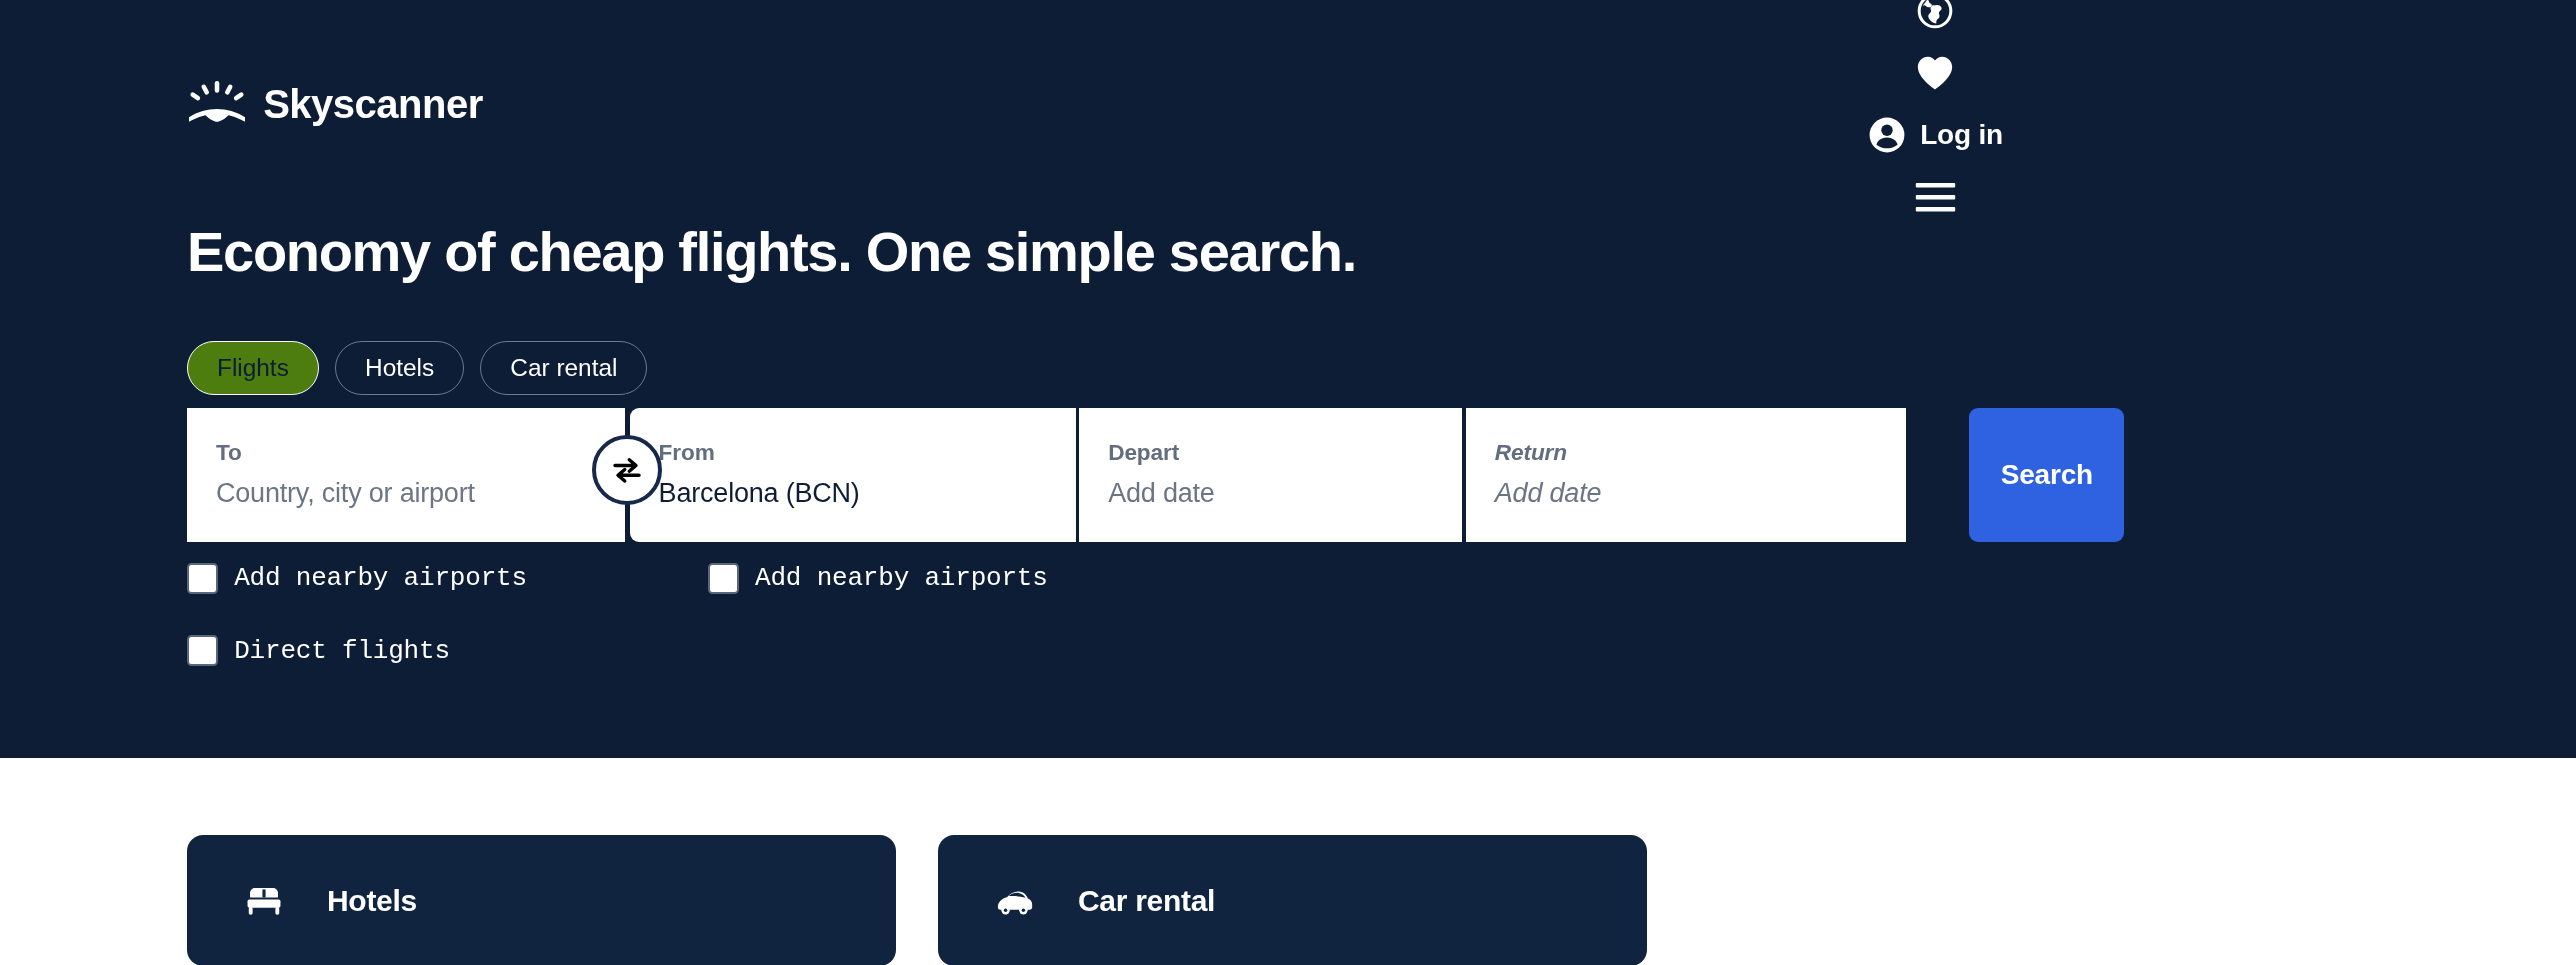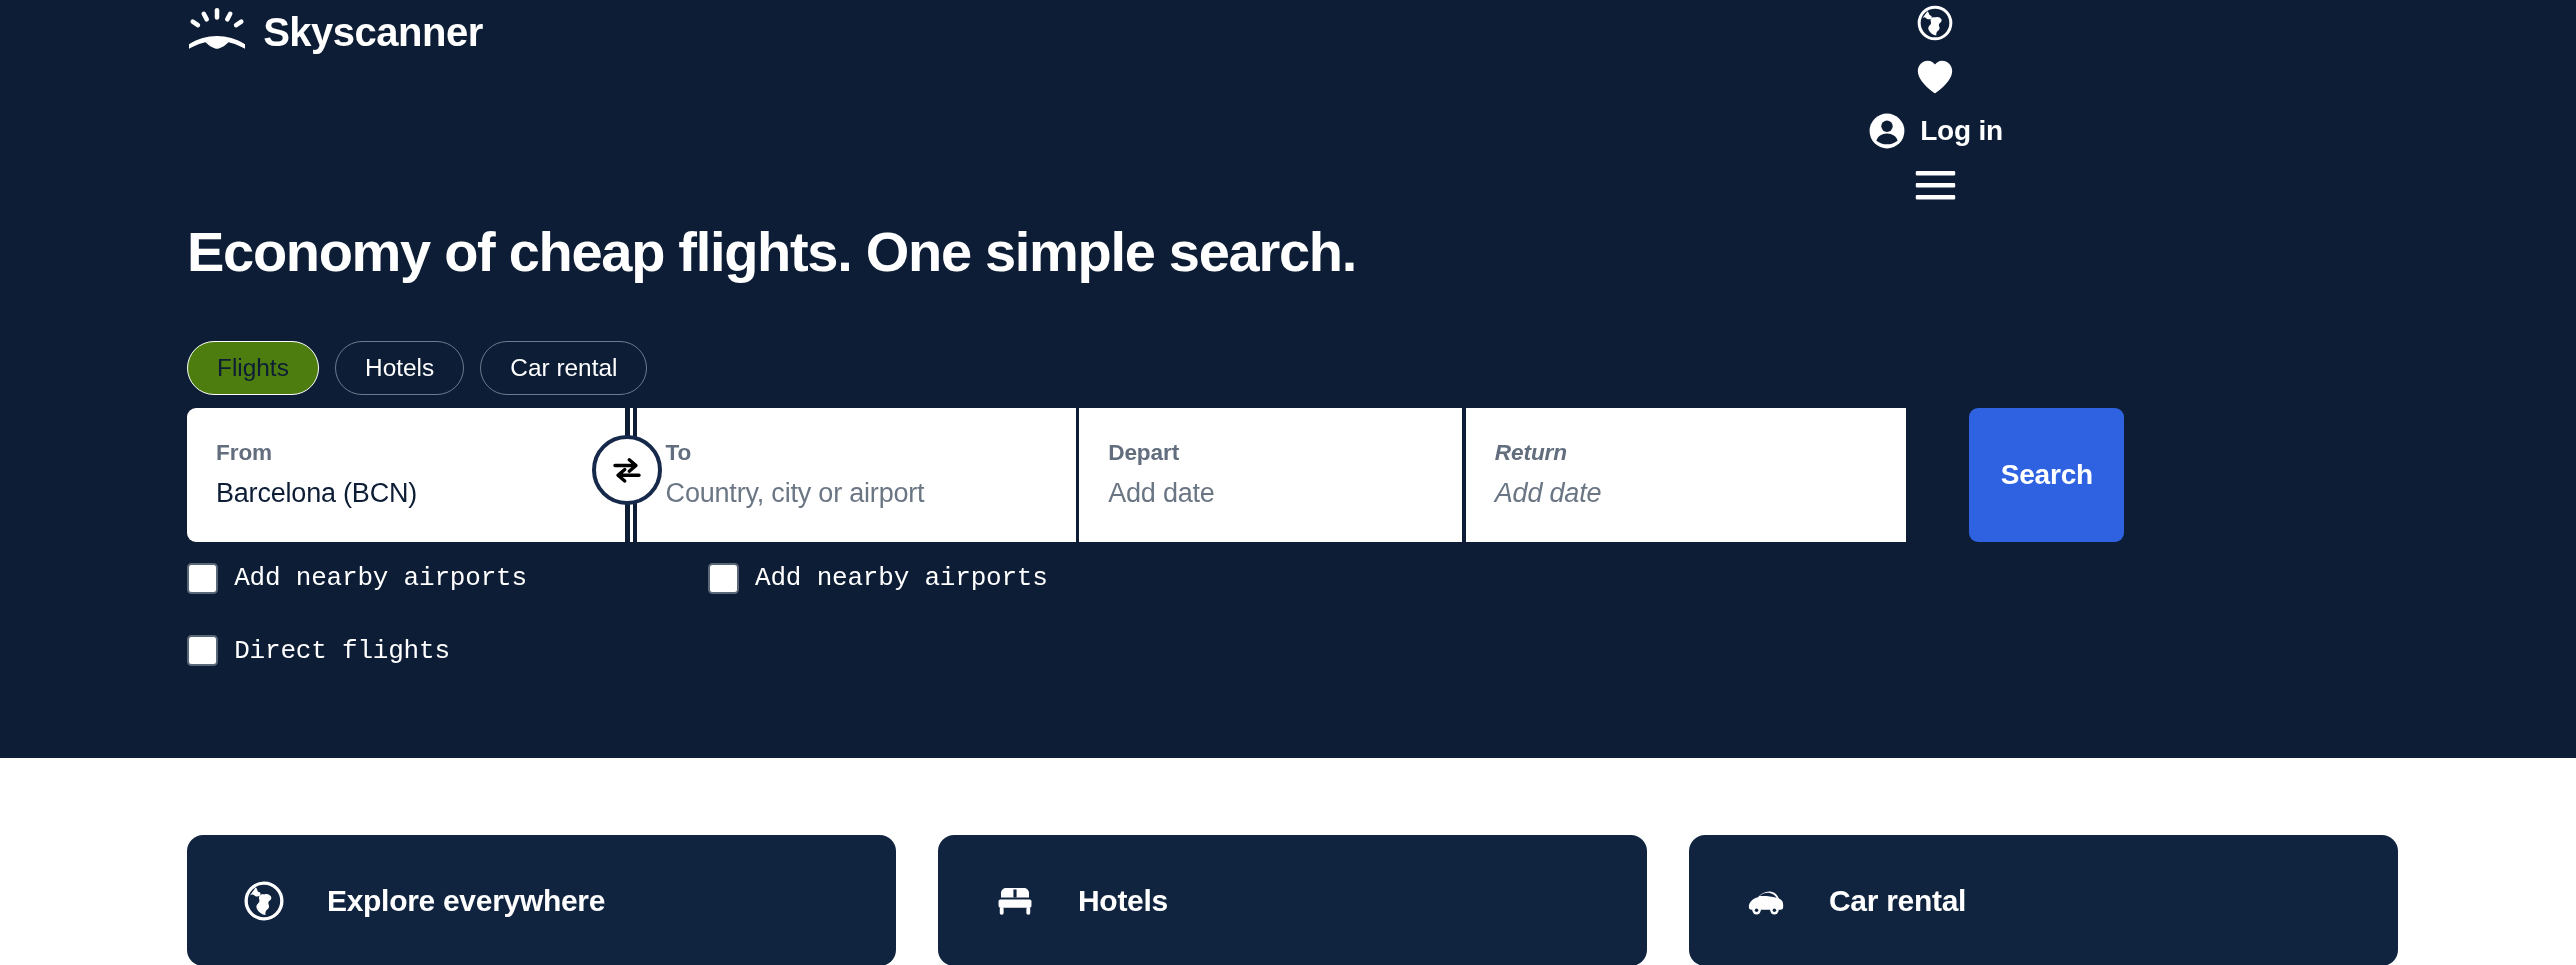--- a/index.html
+++ b/index.html
@@ -29,20 +29,21 @@
     background: #0c1d35;
   }
 
   
   .header {
     position: absolute;
     top: 0; left: 0;
     width: 2210px;
     height: 208px;
     display: flex;
+    align-items: center;
     justify-content: space-between;
     padding: 0 187px 0 187px;
   }
 
   .brand {
     display: flex;
     align-items: center;
     gap: 16.2px;
     height: 63px;
   }
@@ -346,28 +347,28 @@
   <h1 class="headline">Economy of cheap flights. One simple search.</h1>
 
   <div class="tabs">
     <button class="tab active">Flights</button>
     <button class="tab">Hotels</button>
     <button class="tab">Car rental</button>
   </div>
 
   <div class="searchbar">
 
+    <div class="field field-to">
+      <span class="field-label">To</span>
+      <span class="field-value placeholder">Country, city or airport</span>
+    </div>
+
     <div class="field field-from">
       <span class="field-label">From</span>
       <span class="field-value">Barcelona (BCN)</span>
-    </div>
-
-    <div class="field field-to">
-      <span class="field-label">To</span>
-      <span class="field-value placeholder">Country, city or airport</span>
     </div>
 
     <div class="field field-depart">
       <span class="field-label">Depart</span>
       <span class="field-value placeholder">Add date</span>
     </div>
 
     <div class="field field-return">
       <span class="field-label">Return</span>
       <span class="field-value placeholder">Add date</span>
@@ -402,28 +403,20 @@
     <div class="opt-row">
       <label class="opt">
         <span class="cbox"></span>
         <span class="opt-label">Direct flights</span>
       </label>
     </div>
   </div>
 
   <div class="cards">
 
-    <div class="card">
-      <svg class="card-icon" viewBox="0 0 24 24">
-        <circle cx="12" cy="12" r="10.2" fill="none" stroke="#ffffff" stroke-width="1.9"></circle>
-        <path d="M7.3 4.2 c1.1 1 .6 2.3 1.8 2.7 c1.3 .4 1.1 1.8 .2 2.3 c-1 .5 -2.4 .2 -3.1 -.6 c-.6 -.7 -1.6 -.3 -2.2 .2" fill="#ffffff"></path>
-        <path d="M12.6 8.2 c1.3 -.6 2.6 .1 3.3 1.1 c.6 1 .2 2 -.6 2.4 c-.9 .5 -1 1.6 -.6 2.5 c.4 1 .1 2.1 -.8 2.7 c-1 .7 -1.3 2 -1 3.1 c-2.2 -.2 -4 -1.6 -5 -3.6 c-.5 -1.1 -.2 -2.3 .7 -3 c.8 -.6 1 -1.7 .6 -2.6 c-.4 -.9 .3 -2 1.4 -2.6 Z" fill="#ffffff"></path>
-      </svg>
-      <span class="card-label">Explore everywhere</span>
-    </div>
 
     <div class="card">
       <svg class="card-icon" viewBox="0 0 24 24">
         <path d="M4 7.5 C4 5.8 5.4 4.6 7 4.6 L17 4.6 C18.6 4.6 20 5.8 20 7.5 L20 10 L4 10 Z" fill="#ffffff"></path>
         <rect x="2.6" y="11.2" width="18.8" height="4.6" rx="1" fill="#ffffff"></rect>
         <rect x="3.3" y="15.4" width="2.2" height="4.4" rx="1" fill="#ffffff"></rect>
         <rect x="18.5" y="15.4" width="2.2" height="4.4" rx="1" fill="#ffffff"></rect>
         <rect x="11.1" y="5.4" width="1.8" height="4.6" fill="#102440"></rect>
       </svg>
       <span class="card-label">Hotels</span>

